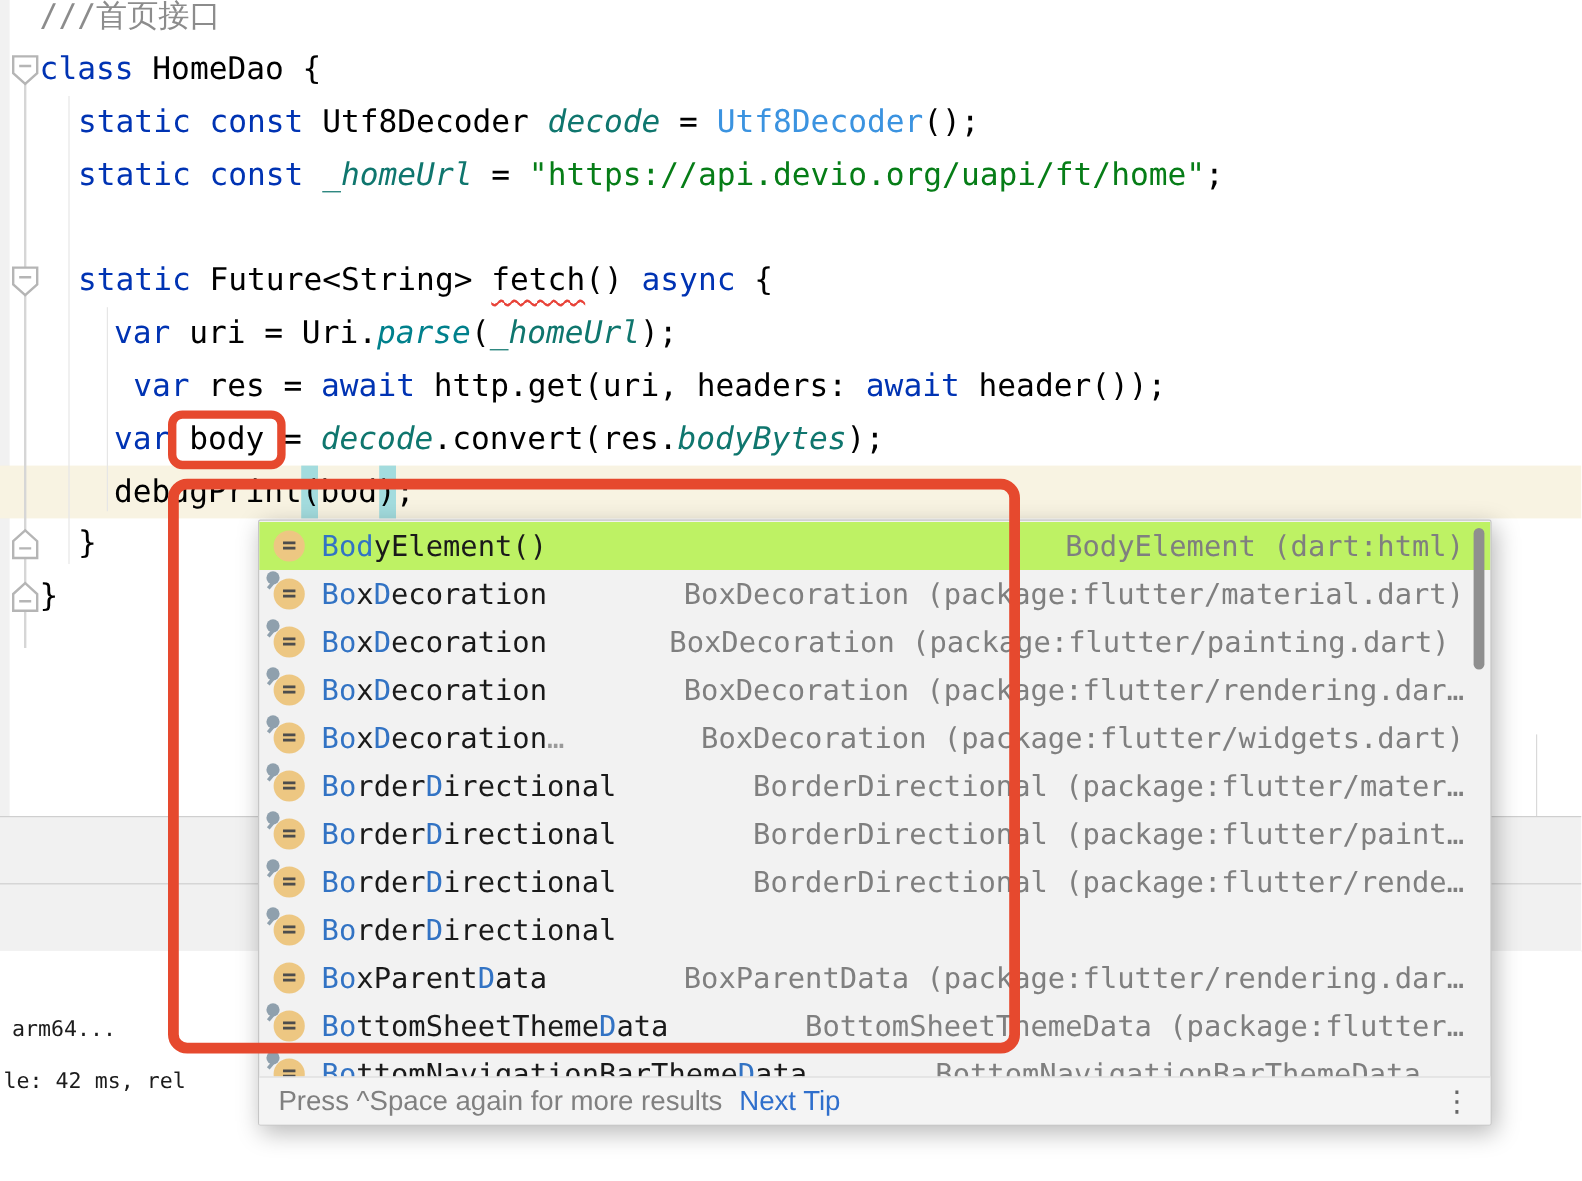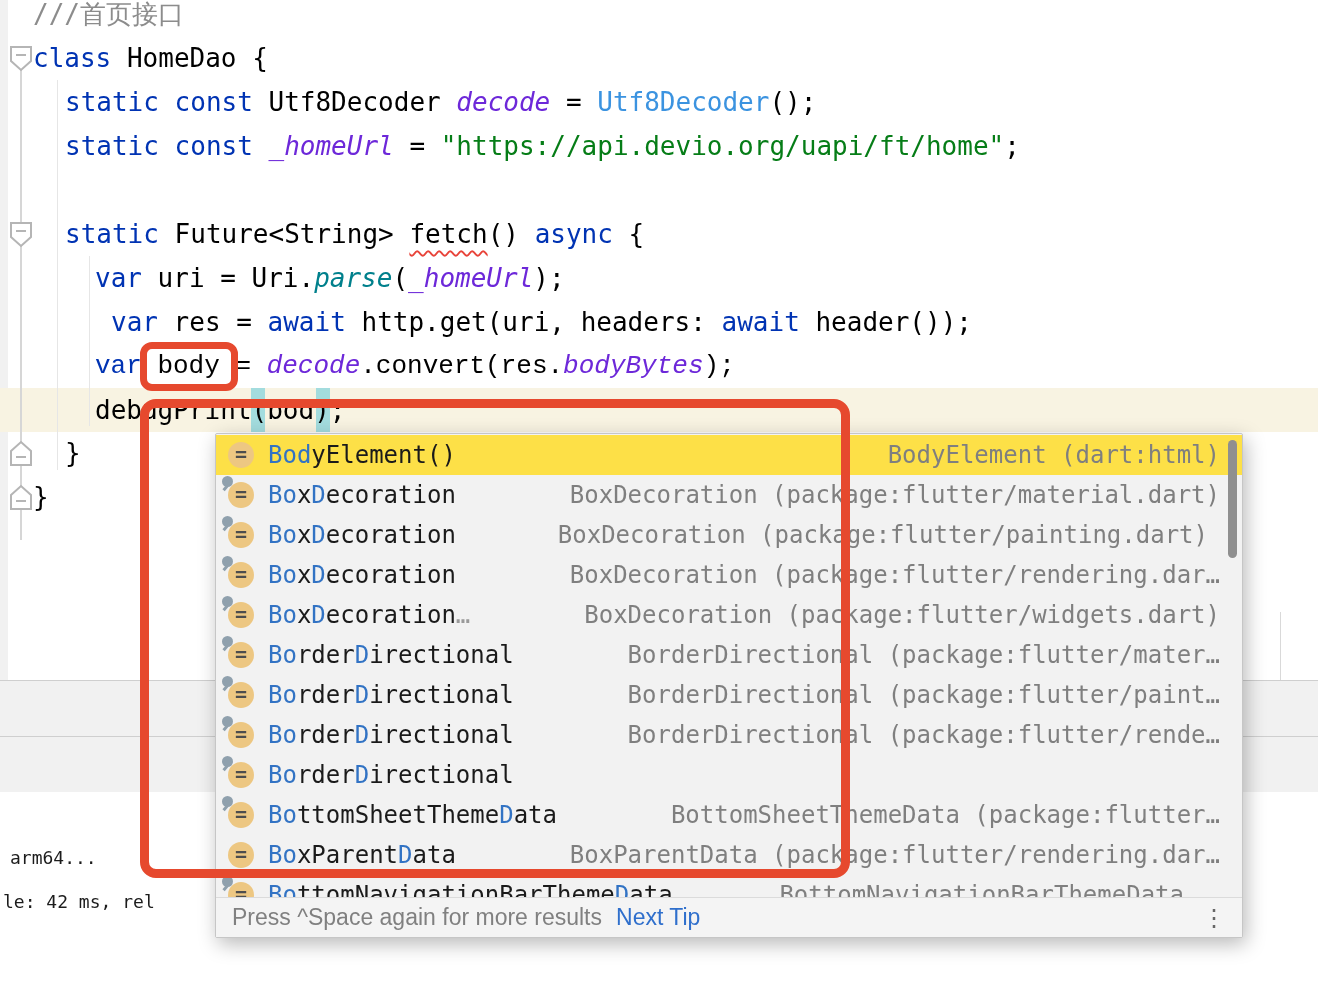--- a/index.html
+++ b/index.html
@@ -8,21 +8,21 @@
   
   #editor{position:absolute;left:0;top:0;width:1186px;height:680px;background:#fff;}
   #gutter-strip{position:absolute;left:0;top:0;width:8px;height:680px;background:#f1f1f1;}
   #fold-line{position:absolute;left:20px;top:58px;width:2px;height:482px;background:#d6d6d6;}
   .indent-guide{position:absolute;width:1px;background:#e6e6e6;}
   #current-line{position:absolute;left:0;top:388px;width:1318px;height:44px;background:#f8f3e2;}
   .paren-hl{position:absolute;top:388px;width:14px;height:44px;background:#a3dcde;}
   .code-line{position:absolute;height:44px;line-height:44px;white-space:pre;
              font-family:"DejaVu Sans Mono",monospace;font-size:26px;color:#000;}
   .tok-kw{color:#0033b3;}
-  .tok-prop{color:#6d28d9;font-style:italic;}
+  .tok-prop{color:#0f766e;font-style:italic;}
   .tok-str{color:#067d17;}
   .tok-ctor{color:#3b93e0;}
   .tok-mth{color:#00808c;font-style:italic;}
   .tok-cmt{color:#8c8c8c;}
   .tok-err{text-decoration:underline wavy #e84339 2px;text-underline-offset:7px;}
   .fold-marker{position:absolute;left:9px;width:24px;height:28px;}
   
   #bands{position:absolute;left:0;top:680px;width:1318px;z-index:4;}
   .band{height:55px;background:#f1f1f1;border-top:1px solid #cfcfcf;}
   #bands .band:last-child{border-bottom:1px solid #cfcfcf;}
@@ -30,21 +30,21 @@
   .console-line{position:absolute;height:44px;line-height:44px;white-space:pre;
                 font-family:"DejaVu Sans Mono",monospace;font-size:18px;color:#1c1c1c;}
   #right-divider{position:absolute;left:1280px;top:612px;width:1px;height:68px;background:#d9d9d9;}
   
   #popup{position:absolute;left:215px;top:433px;width:1028px;height:505px;background:#f2f2f2;
          border:1px solid #c6c6c6;border-radius:2px;box-shadow:3px 6px 20px rgba(0,0,0,.28);
          z-index:20;box-sizing:border-box;}
   #popup-rows{position:absolute;left:0;top:1px;width:1026px;height:463px;overflow:hidden;}
   .pi{height:40px;display:flex;align-items:center;padding-left:12px;
       font-family:"DejaVu Sans Mono",monospace;font-size:24px;color:#1a1a1a;white-space:pre;}
-  .pi.selected{background:#fde047;}
+  .pi.selected{background:#bef264;}
   .seg-hl{color:#3273c4;}
   .seg-dim{color:#9a9a9a;}
   .ci{width:26px;height:26px;border-radius:50%;background:#edc782;position:relative;
       flex:none;margin-right:14px;}
   .ci::after{content:"=";position:absolute;left:0;top:0;width:26px;height:26px;line-height:25px;
              text-align:center;color:#4d4d4d;font-weight:bold;font-size:20px;
              font-family:"DejaVu Sans Mono",monospace;}
   .pin{position:absolute;left:-6px;top:-6px;width:11px;height:11px;background:#8fa0ad;
        border-radius:50%;}
   .pin::after{content:"";position:absolute;left:2px;top:9px;width:3px;height:6px;
@@ -78,21 +78,21 @@
     <div class="paren-hl" style="left:251px;"></div>
     <div class="paren-hl" style="left:316px;"></div>
     <div id="code-lines">
         <div class="code-line" style="left: 33px; top: -8px;"><span class="tok-cmt">///首页接口</span></div>
         <div class="code-line" style="left: 33px; top: 36px;"><span class="tok-kw">class</span><span> HomeDao {</span></div>
         <div class="code-line" style="left: 65px; top: 80px;"><span class="tok-kw">static const</span><span> Utf8Decoder </span><span class="tok-prop">decode</span><span> = </span><span class="tok-ctor">Utf8Decoder</span><span>();</span></div>
         <div class="code-line" style="left: 65px; top: 124px;"><span class="tok-kw">static const</span><span> </span><span class="tok-prop">_homeUrl</span><span> = </span><span class="tok-str">"https://api.devio.org/uapi/ft/home"</span><span>;</span></div>
         <div class="code-line" style="left: 65px; top: 212px;"><span class="tok-kw">static</span><span> Future&lt;String&gt; </span><span class="tok-err">fetch</span><span>() </span><span class="tok-kw">async</span><span> {</span></div>
         <div class="code-line" style="left: 95px; top: 256px;"><span class="tok-kw">var</span><span> uri = Uri.</span><span class="tok-mth">parse</span><span>(</span><span class="tok-prop">_homeUrl</span><span>);</span></div>
         <div class="code-line" style="left: 95px; top: 300px; margin-left: 16px;"><span class="tok-kw">var</span><span> res = </span><span class="tok-kw">await</span><span> http.get(uri, headers: </span><span class="tok-kw">await</span><span> header());</span></div>
-        <div class="code-line" style="left: 95px; top: 344px; font-family: Liberation Mono, monospace;"><span class="tok-kw">var</span><span> body = </span><span class="tok-prop">decode</span><span>.convert(res.</span><span class="tok-prop">bodyBytes</span><span>);</span></div>
+        <div class="code-line" style="left: 95px; top: 344px;"><span class="tok-kw">var</span><span> body = </span><span class="tok-prop">decode</span><span>.convert(res.</span><span class="tok-prop">bodyBytes</span><span>);</span></div>
         <div class="code-line" style="left: 95px; top: 388px;"><span>debugPrint(bod);</span></div>
         <div class="code-line" style="left: 65px; top: 431px;"><span>}</span></div>
         <div class="code-line" style="left: 33px; top: 475px;"><span>}</span></div>
       </div>
     <div id="fold-markers">
         <div class="fold-marker" style="top: 45px;"><svg width="24" height="28">
             <polygon points="2,2 22,2 22,16 12,25 2,16" fill="#ffffff" stroke="#b5b5b5" stroke-width="2"></polygon>
             <line x1="7" y1="10" x2="17" y2="10" stroke="#b5b5b5" stroke-width="2"></line>
           </svg></div>
         <div class="fold-marker" style="top: 221px;"><svg width="24" height="28">
@@ -126,22 +126,22 @@
     <div id="popup-rows">
         <div class="pi selected"><span class="ci"></span><span><span class="seg-hl">Bod</span><span>yElement()</span></span><span class="pi-tail" style="margin-right: 22px;">BodyElement (dart:html)</span></div>
         <div class="pi"><span class="ci"><span class="pin"></span></span><span><span class="seg-hl">Bo</span><span>x</span><span class="seg-hl">D</span><span>ecoration</span></span><span class="pi-tail" style="margin-right: 22px;">BoxDecoration (package:flutter/material.dart)</span></div>
         <div class="pi"><span class="ci"><span class="pin"></span></span><span><span class="seg-hl">Bo</span><span>x</span><span class="seg-hl">D</span><span>ecoration</span></span><span class="pi-tail" style="margin-right: 34px;">BoxDecoration (package:flutter/painting.dart)</span></div>
         <div class="pi"><span class="ci"><span class="pin"></span></span><span><span class="seg-hl">Bo</span><span>x</span><span class="seg-hl">D</span><span>ecoration</span></span><span class="pi-tail" style="margin-right: 22px;">BoxDecoration (package:flutter/rendering.dar…</span></div>
         <div class="pi"><span class="ci"><span class="pin"></span></span><span><span class="seg-hl">Bo</span><span>x</span><span class="seg-hl">D</span><span>ecoration</span><span class="seg-dim">…</span></span><span class="pi-tail" style="margin-right: 22px;">BoxDecoration (package:flutter/widgets.dart)</span></div>
         <div class="pi"><span class="ci"><span class="pin"></span></span><span><span class="seg-hl">Bo</span><span>rder</span><span class="seg-hl">D</span><span>irectional</span></span><span class="pi-tail" style="margin-right: 22px;">BorderDirectional (package:flutter/mater…</span></div>
         <div class="pi"><span class="ci"><span class="pin"></span></span><span><span class="seg-hl">Bo</span><span>rder</span><span class="seg-hl">D</span><span>irectional</span></span><span class="pi-tail" style="margin-right: 22px;">BorderDirectional (package:flutter/paint…</span></div>
         <div class="pi"><span class="ci"><span class="pin"></span></span><span><span class="seg-hl">Bo</span><span>rder</span><span class="seg-hl">D</span><span>irectional</span></span><span class="pi-tail" style="margin-right: 22px;">BorderDirectional (package:flutter/rende…</span></div>
         <div class="pi"><span class="ci"><span class="pin"></span></span><span><span class="seg-hl">Bo</span><span>rder</span><span class="seg-hl">D</span><span>irectional</span></span></div>
+        <div class="pi"><span class="ci"></span><span><span class="seg-hl">Bo</span><span>xParent</span><span class="seg-hl">D</span><span>ata</span></span><span class="pi-tail" style="margin-right: 22px;">BoxParentData (package:flutter/rendering.dar…</span></div>
         <div class="pi"><span class="ci"><span class="pin"></span></span><span><span class="seg-hl">Bo</span><span>ttomSheetTheme</span><span class="seg-hl">D</span><span>ata</span></span><span class="pi-tail" style="margin-right: 22px;">BottomSheetThemeData (package:flutter…</span></div>
-        <div class="pi"><span class="ci"></span><span><span class="seg-hl">Bo</span><span>xParent</span><span class="seg-hl">D</span><span>ata</span></span><span class="pi-tail" style="margin-right: 22px;">BoxParentData (package:flutter/rendering.dar…</span></div>
         <div class="pi"><span class="ci"><span class="pin"></span></span><span><span class="seg-hl">Bo</span><span>ttomNavigationBarTheme</span><span class="seg-hl">D</span><span>ata</span></span><span class="pi-tail" style="margin-right: 58px;">BottomNavigationBarThemeData</span></div>
       </div>
     <div id="popup-scrollbar"></div>
     <div id="popup-footer">
       <span>Press ^Space again for more results</span>
       <span id="next-tip">Next Tip</span>
       <span id="kebab">⋮</span>
     </div>
   </div>
 

